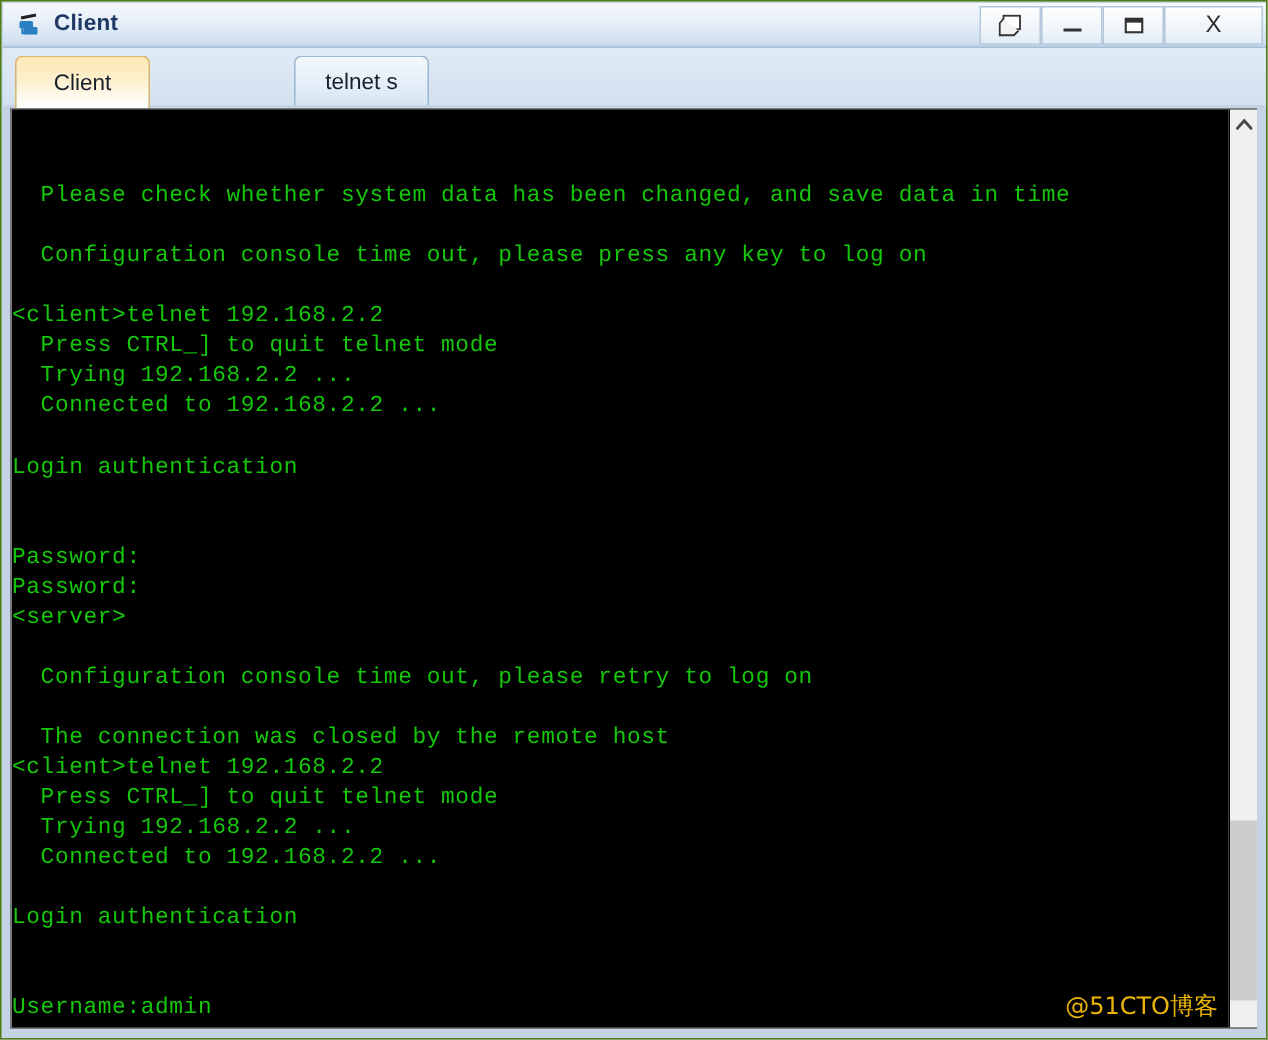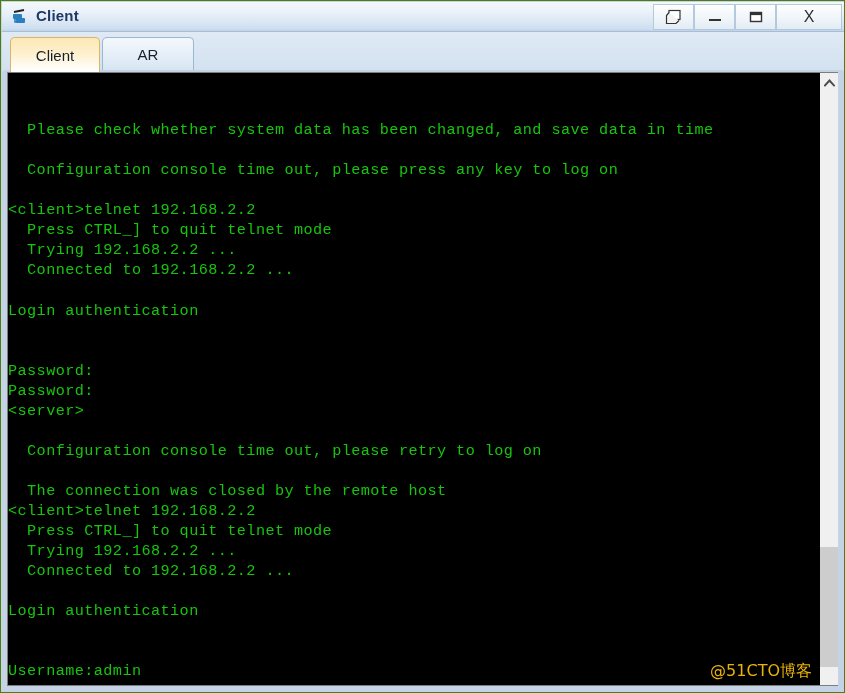--- a/index.html
+++ b/index.html
@@ -242,22 +242,22 @@
 
     <div class="winbtn" id="btn-close">
       <span class="btn-glyph">X</span>
     </div>
   </div>
 
   <div id="tabstrip">
     <div class="tab active" id="tab-0">
       <span>Client</span>
     </div>
-    <div class="tab inactive" id="tab-1">
-      <span>AR</span>
+    <div class="tab inactive" id="tab-2">
+      <span>telnet s</span>
     </div>
   </div>
 
   <div id="terminal-frame">
     <div id="terminal-inner">
 
       <div id="terminal-text">
         <div id="terminal-lines"><div class="tline">  Please check whether system data has been changed, and save data in time</div><div class="tline">&nbsp;</div><div class="tline">  Configuration console time out, please press any key to log on</div><div class="tline">&nbsp;</div><div class="tline">&lt;client&gt;telnet 192.168.2.2</div><div class="tline">  Press CTRL_] to quit telnet mode</div><div class="tline">  Trying 192.168.2.2 ...</div><div class="tline">  Connected to 192.168.2.2 ...</div><div class="tline">&nbsp;</div><div class="tline">Login authentication</div><div class="tline">&nbsp;</div><div class="tline">&nbsp;</div><div class="tline">Password:</div><div class="tline">Password:</div><div class="tline">&lt;server&gt;</div><div class="tline">&nbsp;</div><div class="tline">  Configuration console time out, please retry to log on</div><div class="tline">&nbsp;</div><div class="tline">  The connection was closed by the remote host</div><div class="tline">&lt;client&gt;telnet 192.168.2.2</div><div class="tline">  Press CTRL_] to quit telnet mode</div><div class="tline">  Trying 192.168.2.2 ...</div><div class="tline">  Connected to 192.168.2.2 ...</div><div class="tline">&nbsp;</div><div class="tline">Login authentication</div><div class="tline">&nbsp;</div><div class="tline">&nbsp;</div><div class="tline">Username:admin</div></div>
         
         

